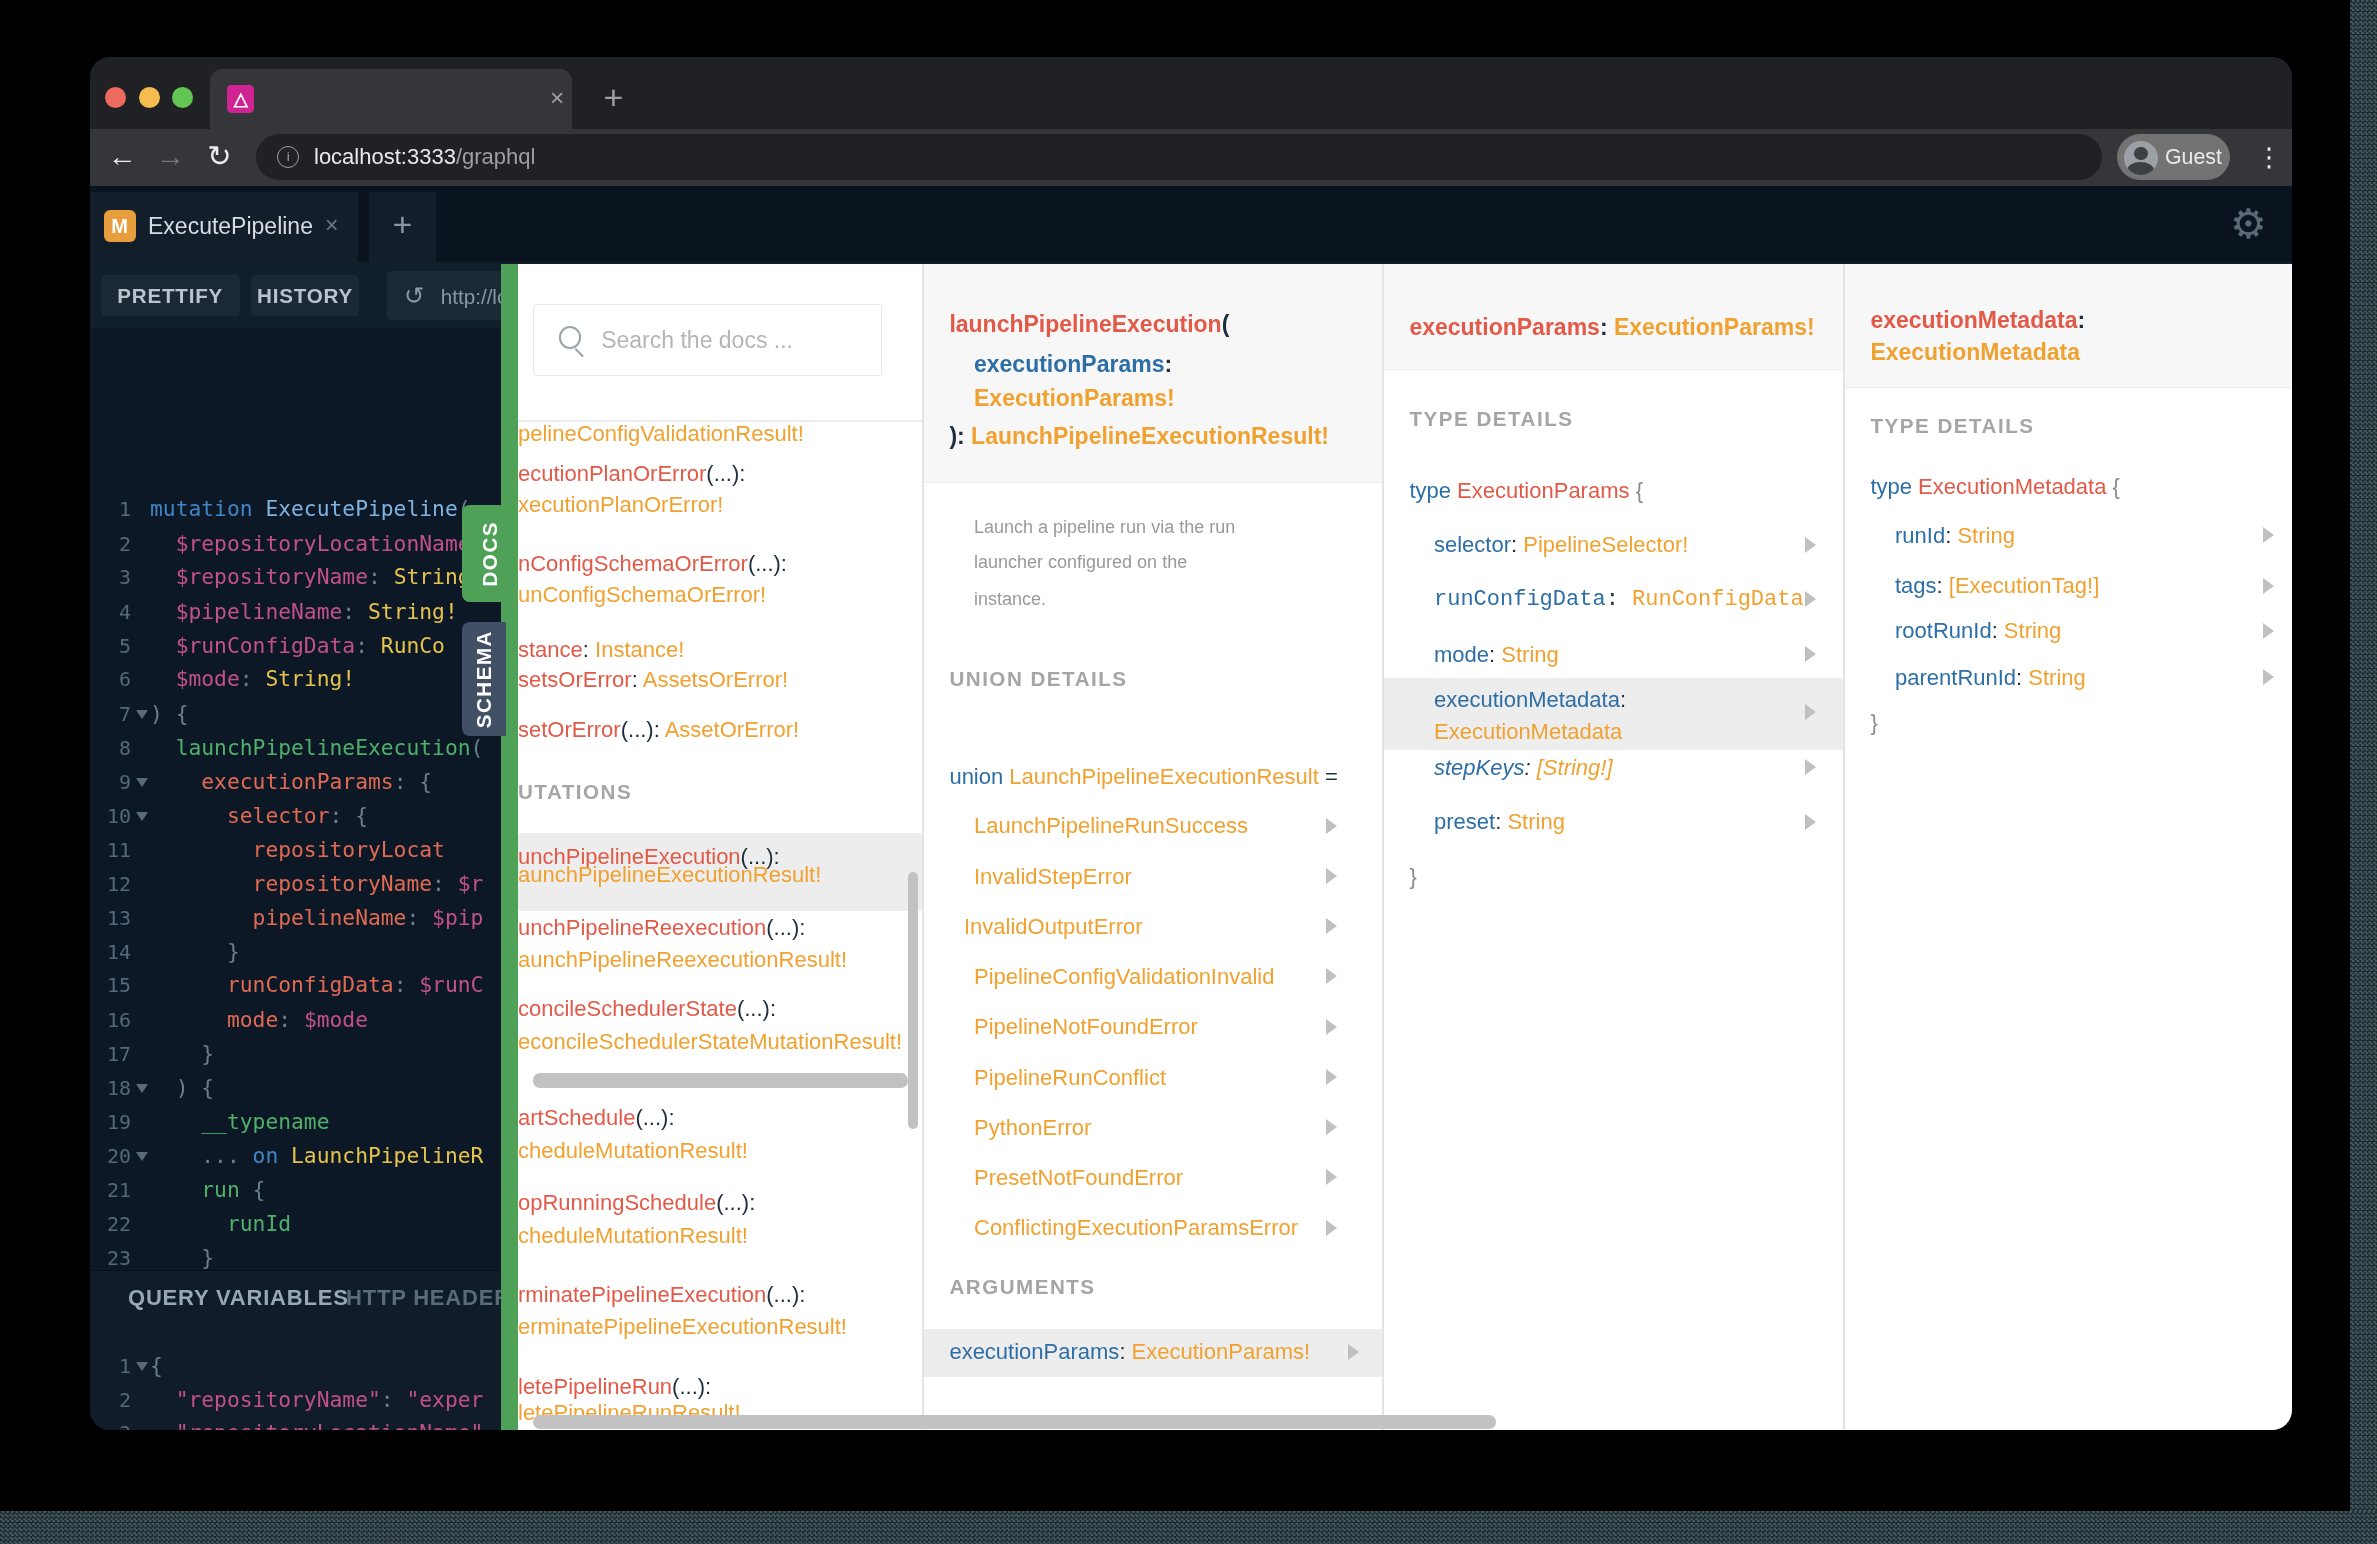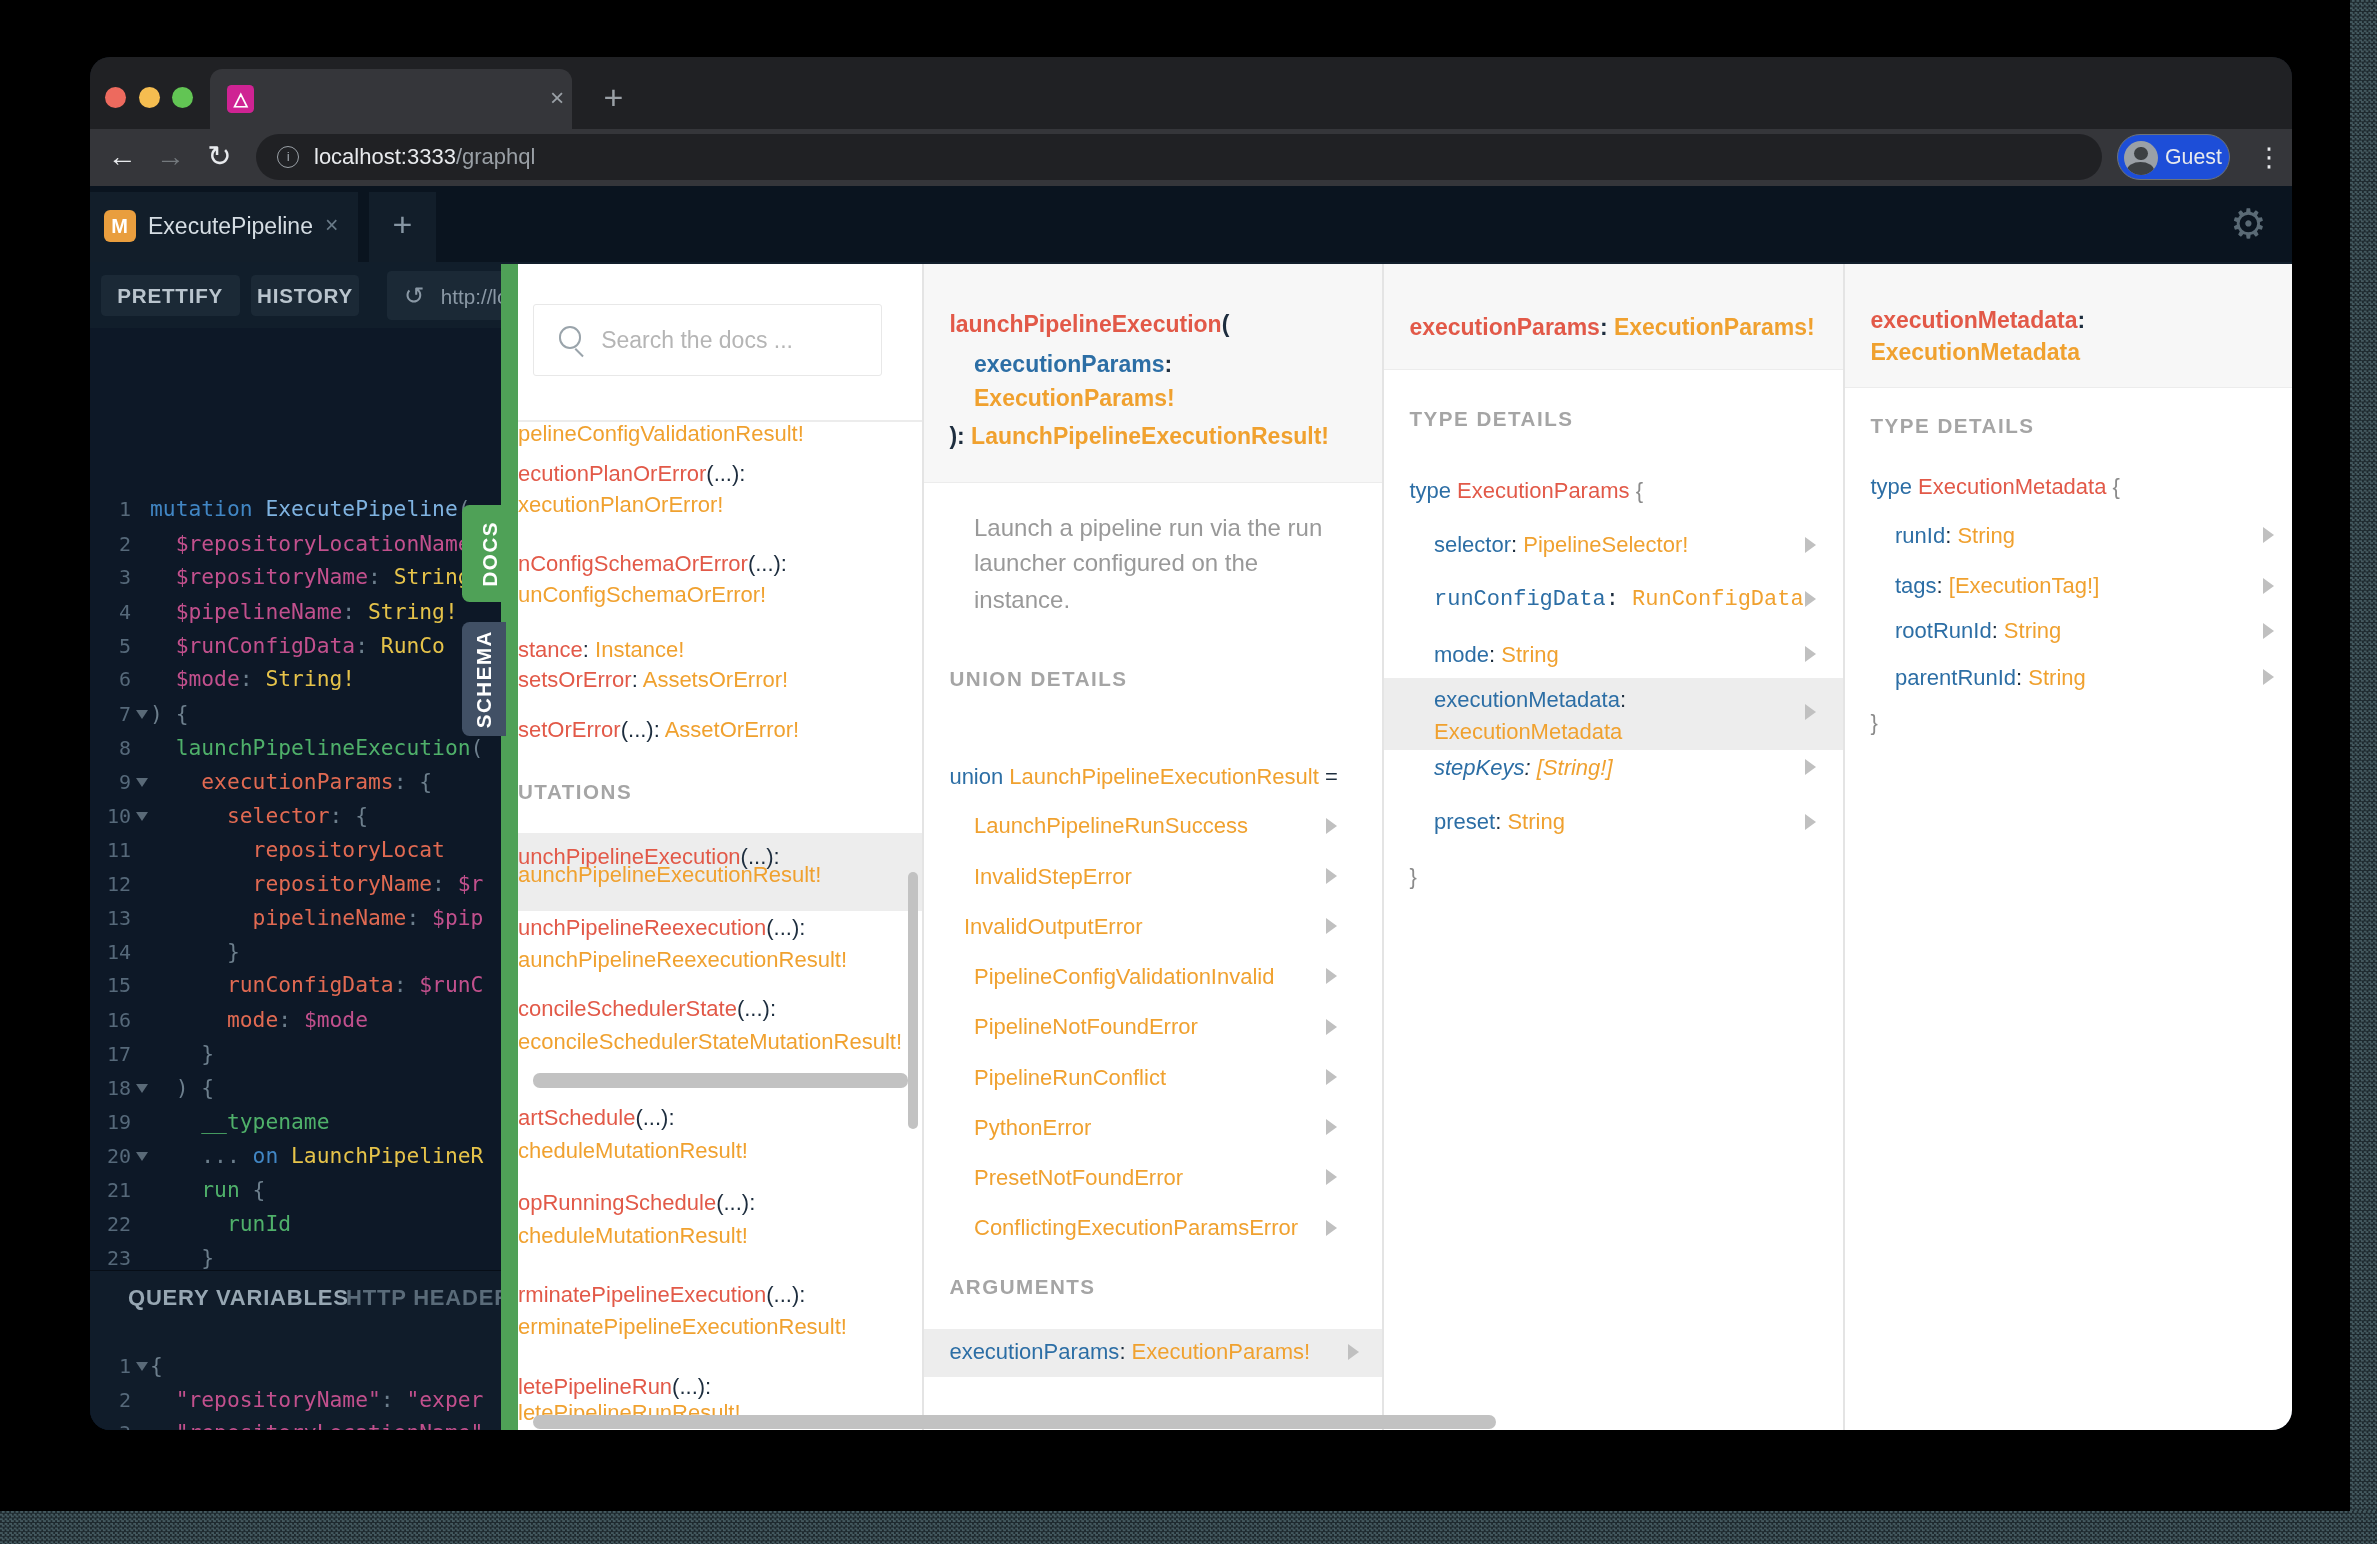--- a/index.html
+++ b/index.html
@@ -26,21 +26,21 @@
   .newtab{position:absolute;left:493px;top:12.2px;width:61px;height:60px;color:#9aa0a6;
           font-size:34px;line-height:56px;text-align:center;font-weight:300;}
 
   .toolbar{position:absolute;left:0;top:72px;width:100%;height:57px;background:#35363a;}
   .navbtn{position:absolute;top:0;height:57px;line-height:55px;font-size:29px;text-align:center;width:43px;}
   .urlbar{position:absolute;left:166px;top:5.3px;width:1846px;height:46px;border-radius:23px;
           background:#202124;color:#e8eaed;font-size:22px;line-height:46px;}
   .info-ic{position:absolute;left:21.3px;top:11.4px;width:20px;height:20px;border:1.5px solid #9aa0a6;
            border-radius:50%;color:#9aa0a6;font-size:13.7px;line-height:20px;text-align:center;font-style:normal;}
   .guest{position:absolute;left:2027px;top:5.3px;width:113px;height:46px;border-radius:23px;
-         background:#1d4ed8;border:0.8px solid #6d7377;box-sizing:border-box;}
+         background:#737373;border:0.8px solid #6d7377;box-sizing:border-box;}
   .avatar{position:absolute;left:6.1px;top:5.3px;width:34px;height:34px;border-radius:50%;background:#9aa0a6;overflow:hidden;}
   .av-head{position:absolute;left:10px;top:6.1px;width:13.7px;height:13.7px;border-radius:50%;background:#3c4043;}
   .av-body{position:absolute;left:3px;top:21.3px;width:27.4px;height:17px;border-radius:50% 50% 0 0;background:#3c4043;}
   .guest-label{position:absolute;left:47px;top:0;line-height:44px;color:#e8eaed;font-size:21.3px;}
   .kebab{position:absolute;left:2160px;top:5.3px;width:38px;height:46px;color:#e8eaed;font-size:26px;
          line-height:46px;text-align:center;}
 
   
   .pg{position:absolute;left:0;top:129px;width:100%;height:1244px;background:#0d1827;}
   .pg-tabrow{position:absolute;left:0;top:0;width:100%;height:76px;background:#0a141f;}
@@ -77,21 +77,21 @@
   
   .dstrip{position:absolute;left:411px;top:207px;width:17px;height:1166px;background:#4fa157;z-index:3;}
   .side-tab{position:absolute;z-index:4;border-radius:7.6px 0 0 7.6px;color:#fff;font-weight:700;
             letter-spacing:1.5px;font-size:20.6px;display:flex;align-items:center;justify-content:center;}
   .side-tab span{writing-mode:vertical-rl;transform:rotate(180deg);}
   .dcol{position:absolute;top:207px;height:1166px;background:#fff;overflow:hidden;z-index:5;}
   .dhead-band{position:absolute;left:0;top:0;width:100%;background:#f7f7f7;border-bottom:0.8px solid #ececec;}
   .drow{position:absolute;height:34px;line-height:34px;font-size:22px;white-space:pre;}
   .dbold{font-weight:700;font-size:23px;}
   .dsection{position:absolute;height:34px;line-height:34px;font-weight:700;font-size:20.6px;color:#a5a5a5;letter-spacing:1.5px;}
-  .ddesc{position:absolute;height:35px;line-height:35px;font-size:24px;color:#999;}
+  .ddesc{position:absolute;height:35px;line-height:35px;font-size:18px;color:#999;}
   .hl{position:absolute;left:0;width:100%;background:#ededed;}
   .chev{position:absolute;width:0;height:0;border-top:8.4px solid transparent;border-bottom:8.4px solid transparent;
         border-left:11.4px solid #c0c0c0;}
   .tk-rd{color:#e25948;} .tk-or{color:#f0a12f;} .tk-bl{color:#2c6ea5;} .tk-dk{color:#1d2d3e;} .tk-gy{color:#8b8b8b;}
   .vdiv{position:absolute;top:207px;height:1166px;width:1.5px;background:#e4e4e4;z-index:6;}
 
   .search-box{position:absolute;left:15.2px;top:40px;width:349px;height:72px;border:1.5px solid #e8e8e8;
               border-radius:3px;background:#fff;box-sizing:border-box;}
   .search-input{position:absolute;left:65px;top:0;width:267px;height:69px;border:0;outline:none;
                 font-size:23px;color:#444;font-family:"Liberation Sans",sans-serif;background:transparent;}

